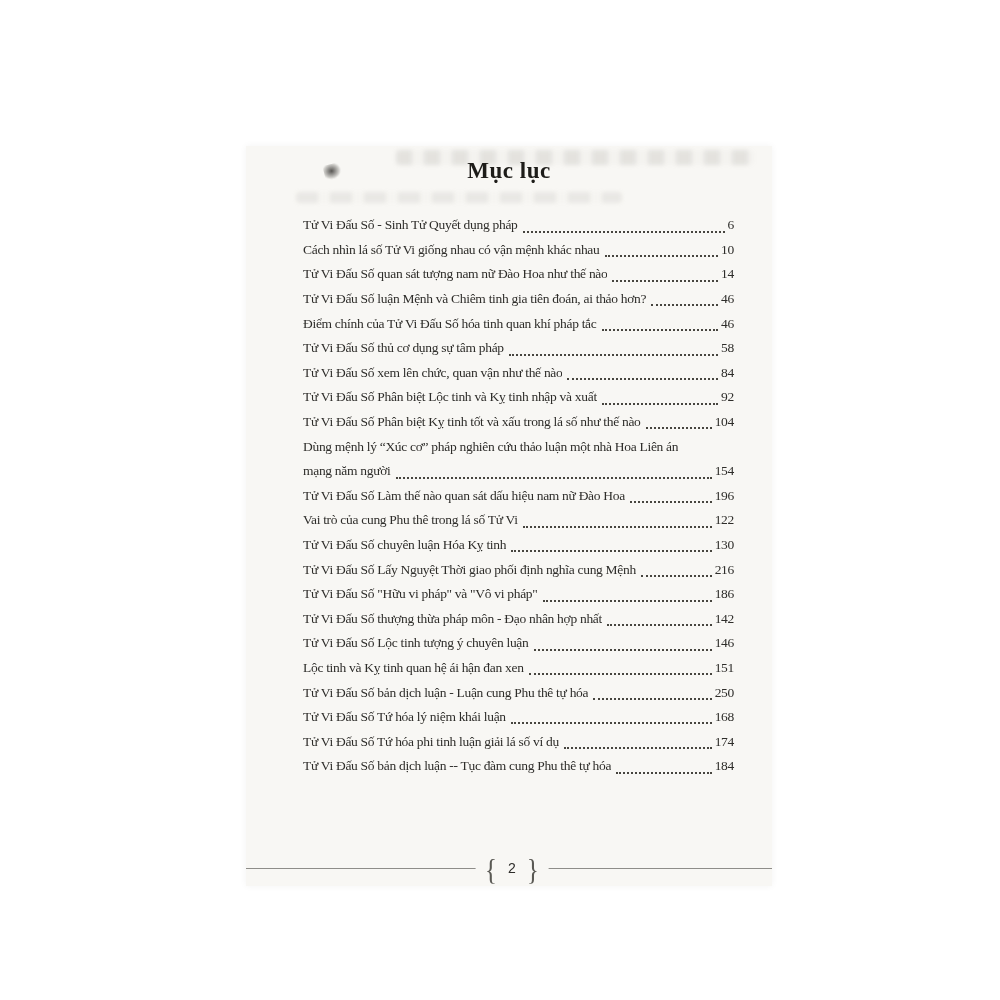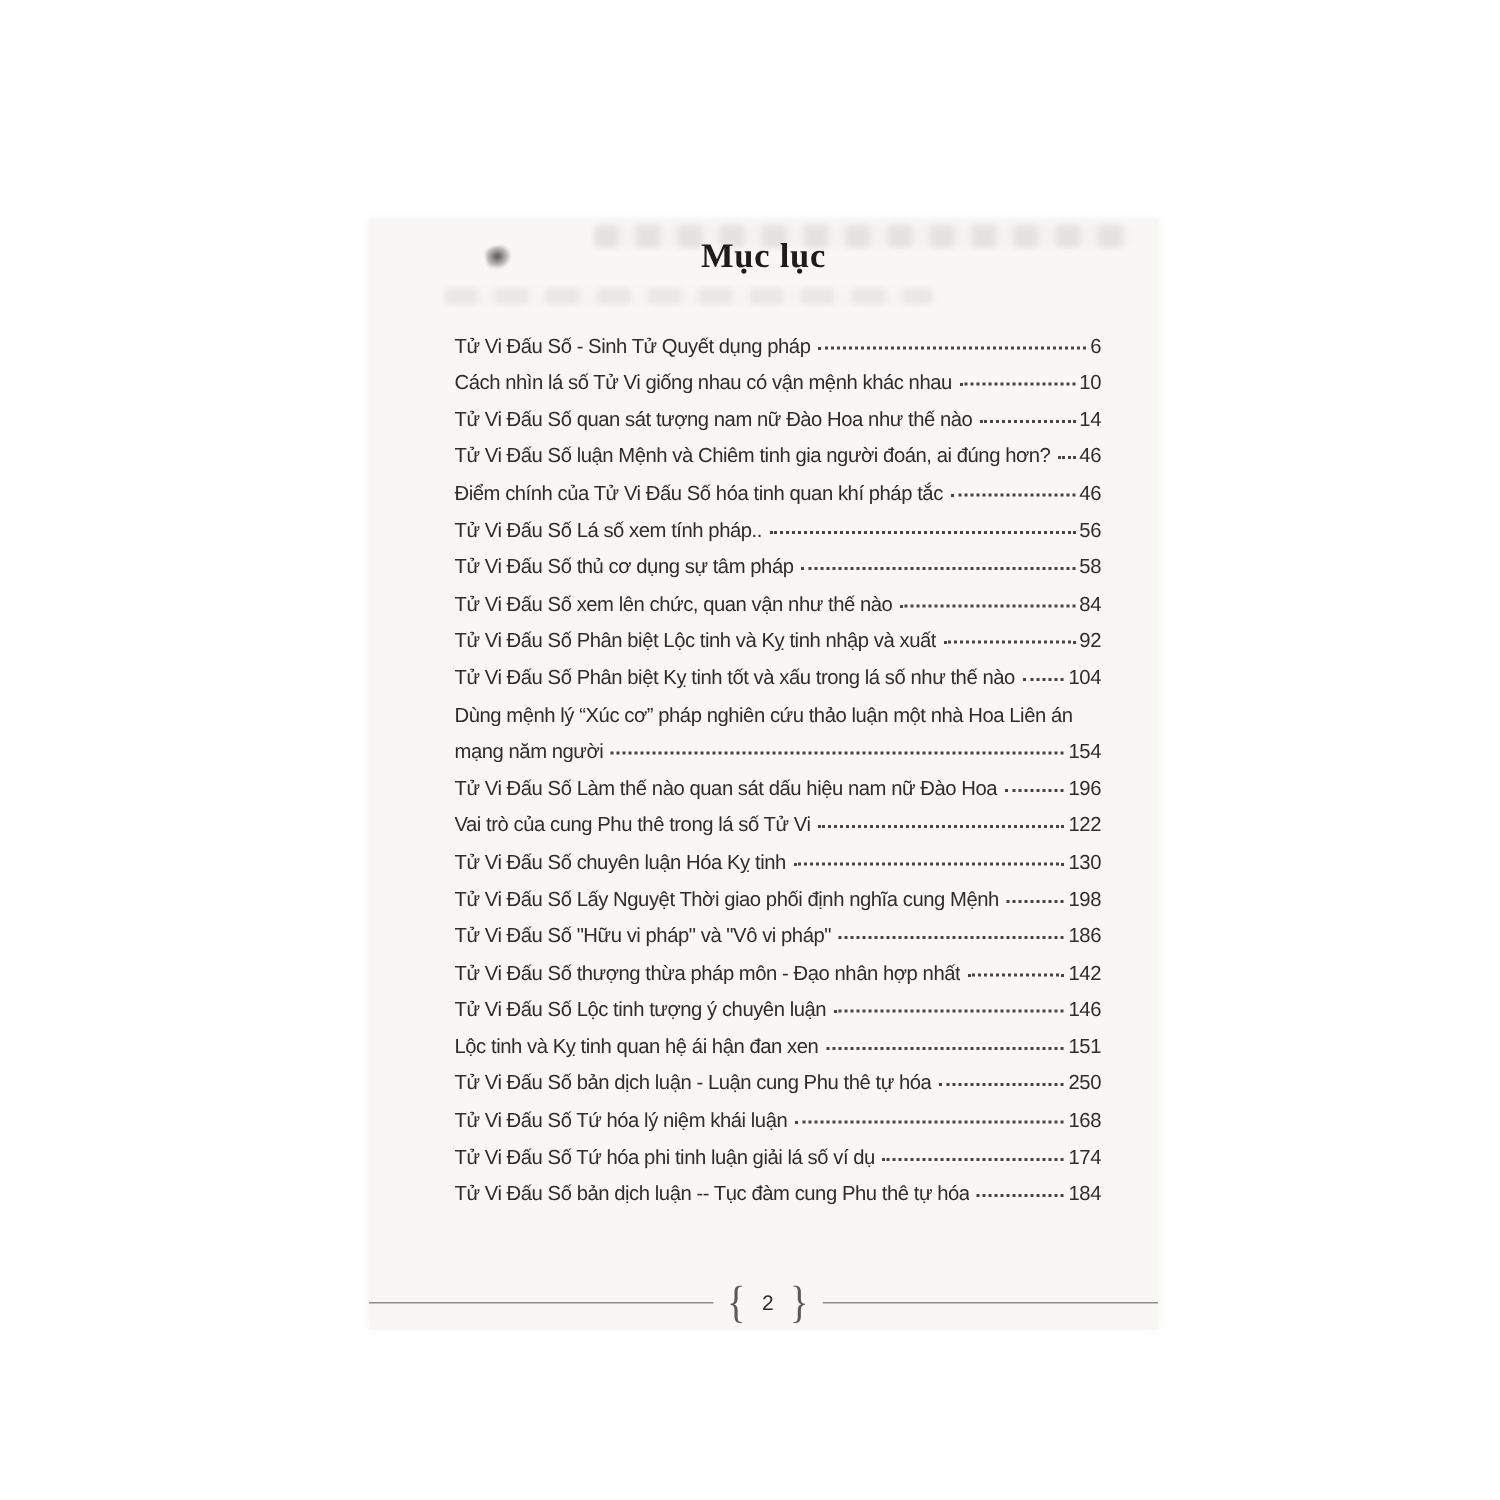--- a/index.html
+++ b/index.html
@@ -67,23 +67,24 @@
   
   .toc-list {
     position: absolute;
     top: 67px; left: 57px; right: 38px;
     color: #2e2d2a;
     font-size: 13.5px;
     letter-spacing: -0.3px;
   }
   .toc-row {
     display: flex;
-    align-items: flex-end;
+    align-items: center;
     height: 24.6px;
     white-space: nowrap;
+    font-family: Liberation Serif, serif;
   }
   .toc-text { flex: 0 1 auto; overflow: hidden; }
   .dotted-leader {
     flex: 1 1 6px;
     min-width: 6px;
     align-self: flex-end;
     margin: 0 3px 5px 5px;
     border-bottom: 2px dotted #47453f;
   }
   .toc-page { flex: 0 0 auto; }
@@ -143,35 +144,30 @@
           <span class="toc-text">Cách nhìn lá số Tử Vi giống nhau có vận mệnh khác nhau</span>
           <span class="dotted-leader"></span>
           <span class="toc-page">10</span>
         </div>
         <div class="toc-row">
           <span class="toc-text">Tử Vi Đấu Số quan sát tượng nam nữ Đào Hoa như thế nào</span>
           <span class="dotted-leader"></span>
           <span class="toc-page">14</span>
         </div>
         <div class="toc-row">
-          <span class="toc-text">Tử Vi Đấu Số luận Mệnh và Chiêm tinh gia người đoán, ai đúng hơn?</span>
+          <span class="toc-text">Tử Vi Đấu Số luận Mệnh và Chiêm tinh gia tiên đoán, ai thảo hơn?</span>
           <span class="dotted-leader"></span>
           <span class="toc-page">46</span>
         </div>
         <div class="toc-row">
           <span class="toc-text">Điểm chính của Tử Vi Đấu Số hóa tinh quan khí pháp tắc</span>
           <span class="dotted-leader"></span>
           <span class="toc-page">46</span>
         </div>
         <div class="toc-row">
-          <span class="toc-text">Tử Vi Đấu Số Lá số xem tính pháp..</span>
-          <span class="dotted-leader"></span>
-          <span class="toc-page">56</span>
-        </div>
-        <div class="toc-row">
           <span class="toc-text">Tử Vi Đấu Số thủ cơ dụng sự tâm pháp</span>
           <span class="dotted-leader"></span>
           <span class="toc-page">58</span>
         </div>
         <div class="toc-row">
           <span class="toc-text">Tử Vi Đấu Số xem lên chức, quan vận như thế nào</span>
           <span class="dotted-leader"></span>
           <span class="toc-page">84</span>
         </div>
         <div class="toc-row">
@@ -203,21 +199,21 @@
           <span class="toc-page">122</span>
         </div>
         <div class="toc-row">
           <span class="toc-text">Tử Vi Đấu Số chuyên luận Hóa Kỵ tinh</span>
           <span class="dotted-leader"></span>
           <span class="toc-page">130</span>
         </div>
         <div class="toc-row">
           <span class="toc-text">Tử Vi Đấu Số Lấy Nguyệt Thời giao phối định nghĩa cung Mệnh</span>
           <span class="dotted-leader"></span>
-          <span class="toc-page">198</span>
+          <span class="toc-page">216</span>
         </div>
         <div class="toc-row">
           <span class="toc-text">Tử Vi Đấu Số "Hữu vi pháp" và "Vô vi pháp"</span>
           <span class="dotted-leader"></span>
           <span class="toc-page">186</span>
         </div>
         <div class="toc-row">
           <span class="toc-text">Tử Vi Đấu Số thượng thừa pháp môn - Đạo nhân hợp nhất</span>
           <span class="dotted-leader"></span>
           <span class="toc-page">142</span>

